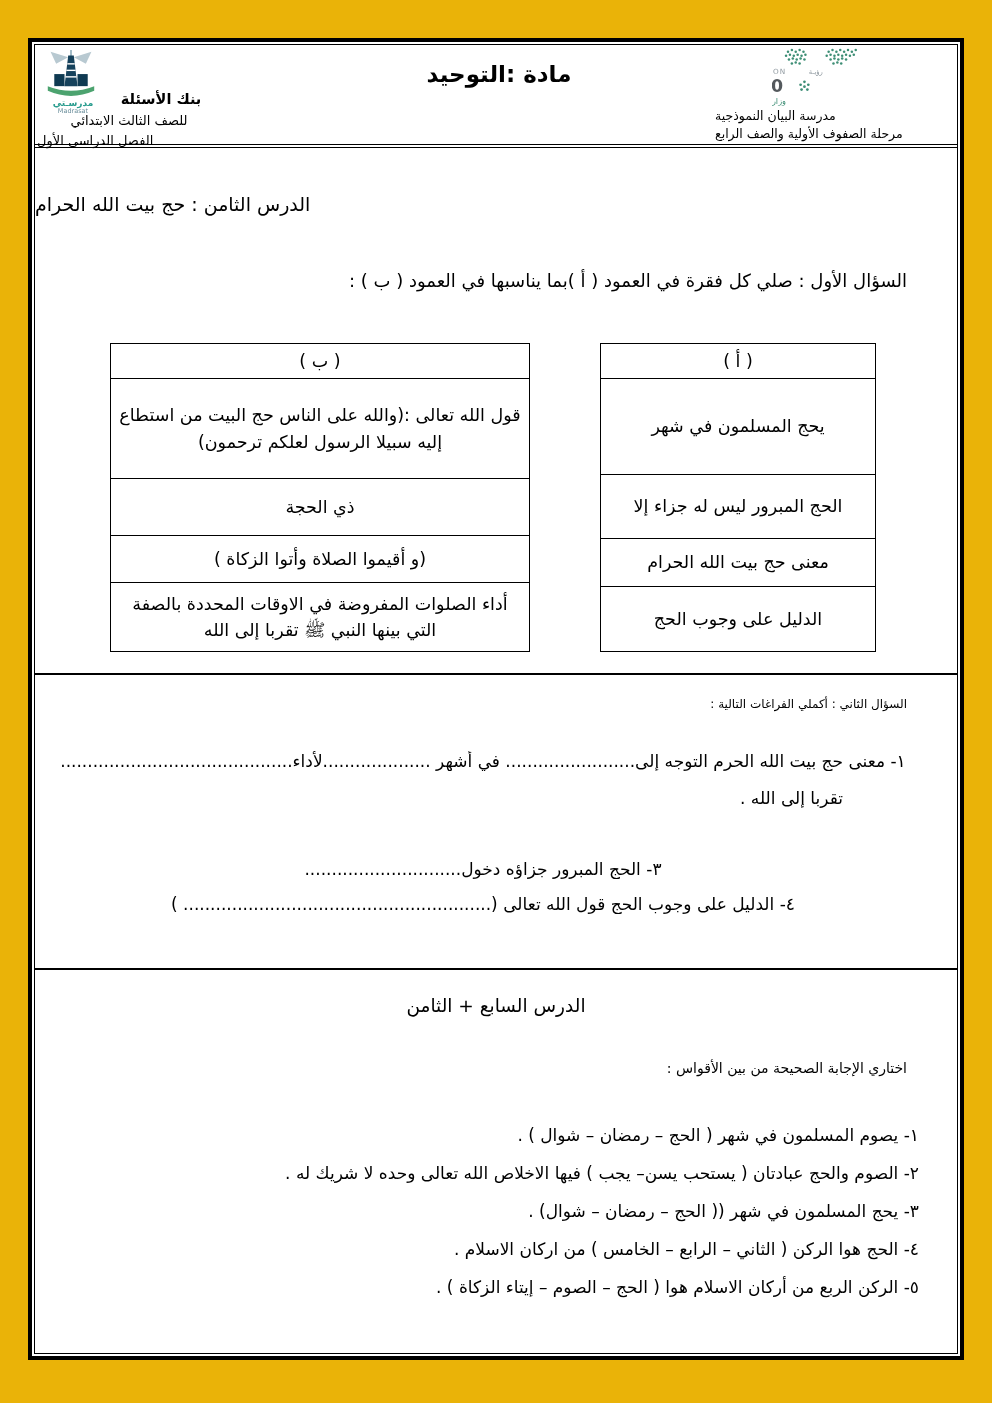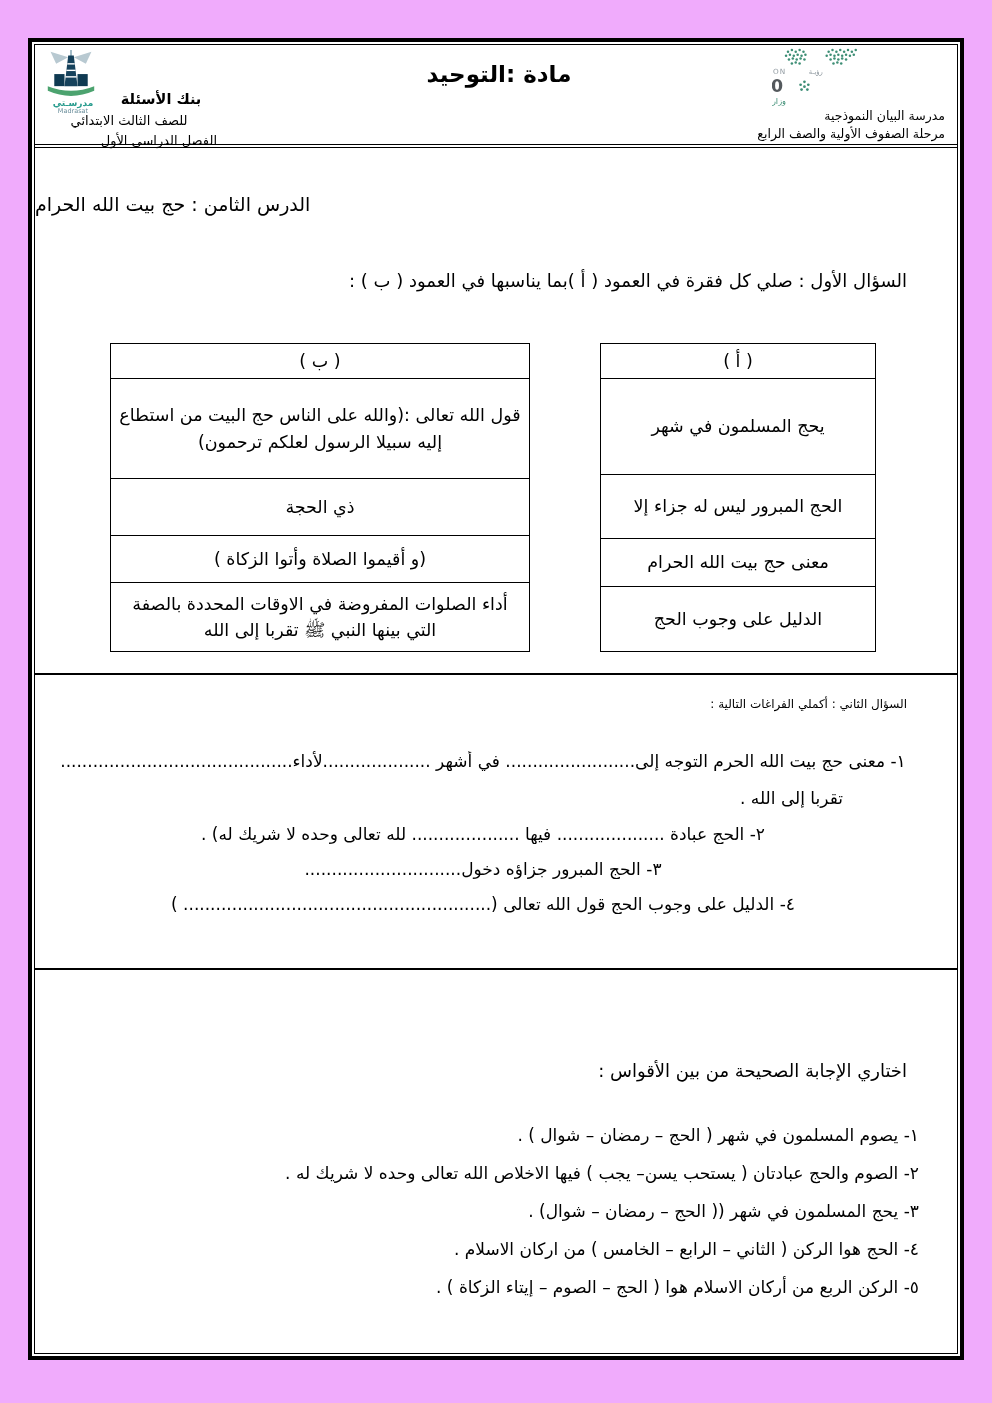--- a/index.html
+++ b/index.html
@@ -1,18 +1,18 @@
 <!DOCTYPE html>
 <html lang="ar"><head>
 <meta charset="utf-8">
 <style>
   * { margin:0; padding:0; box-sizing:border-box; }
   body { background:#ffffff; font-family:"DejaVu Sans", sans-serif; }
   .page {
-    position:relative; width:992px; height:1403px; background:#f0abfc;
+    position:relative; width:992px; height:1403px; background:#eab308;
     direction:rtl; color:#000;
   }
   .frame {
     position:absolute; left:28px; top:38px; width:936px; height:1322px;
     border:4px solid #000; background:#fff;
   }
   .inner {
     position:absolute; inset:2px; border:1px solid #000;
   }
   
@@ -25,25 +25,25 @@
     font-size:23px; font-weight:bold; white-space:nowrap;
   }
   
   .hdr-left { position:absolute; left:2px; top:2px; width:190px; font-size:13px; }
   .qb-logo { position:absolute; left:6px; top:2px; }
   .logo-caption { position:absolute; left:0px; top:52px; width:72px; text-align:center; line-height:1; }
   .logo-caption .ar { color:#2a9d8f; font-size:9px; font-weight:bold; display:block; }
   .logo-caption .en { color:#6b8f9c; font-size:6.5px; display:block; direction:ltr; }
   .bank-label { position:absolute; left:64px; top:44px; width:120px; font-size:14.5px; font-weight:bold; text-align:center; }
   .bank-line2 { position:absolute; left:4px; top:66px; width:176px; text-align:center; }
-  .bank-line3 { position:absolute; left:12px; top:86px; width:168px; text-align:right; }
+  .bank-line3 { position:absolute; left:0px; top:86px; width:168px; text-align:left; }
   
   .hdr-right { position:absolute; right:6px; top:2px; width:236px; text-align:center; }
   .vision-logo { display:block; margin:0 auto; }
-  .school-line { font-size:12.5px; line-height:1.45; white-space:nowrap; text-align:right; padding-right:6px; }
+  .school-line { font-size:12.5px; line-height:1.45; white-space:nowrap; text-align:left; padding-right:6px; }
   
   .divider { position:absolute; left:0; right:0; height:2px; background:#000; }
   
   .lesson8-title { position:absolute; top:148px; left:0; right:0; text-align:left; font-size:19px; }
   .q1-title { position:absolute; top:225px; right:50px; font-size:18px; white-space:nowrap;text-align:center; }
   table.match { position:absolute; border-collapse:collapse; table-layout:fixed; }
   table.match td {
     border:1.5px solid #000; text-align:center; vertical-align:middle;
     font-size:17.5px; line-height:1.5; padding:2px 8px;
   }
@@ -52,21 +52,21 @@
   
   .q2-title { position:absolute; top:652px; right:50px; font-size:12px; }
   .fill-line { position:absolute; right:36px; left:10px; font-size:17px; white-space:nowrap; overflow:hidden;text-align:center; }
   .fl1 { top:706px; }
   .fl1b { top:743px; right:114px; left:auto; }
   .fl2 { top:779px; }
   .fl3 { top:814px; }
   .fl4 { top:849px; }
   
   .lesson78-title { position:absolute; top:950px; left:0; right:0; text-align:center; font-size:18.5px; }
-  .mcq-instruction { position:absolute; top:1015px; right:50px; font-size:18px; }
+  .mcq-instruction { position:absolute; top:1015px; right:50px; font-size:14px; }
   .mcq-list { position:absolute; top:1078px; right:38px; left:10px; }
   .mcq-item { font-size:17px; line-height:24px; margin-bottom:14px; white-space:nowrap; }
 </style>
 </head>
 <body>
 
 <div class="page">
   <div class="frame">
     <div class="inner">
 
@@ -201,26 +201,26 @@
               <td>الدليل على وجوب الحج</td>
             </tr>
       </tbody>
         </table>
 
       <div class="divider" style="top:628px;"></div>
 
       <div class="q2-title">السؤال الثاني : أكملي الفراغات التالية :</div>
       <div class="fill-line fl1">١- معنى حج بيت الله الحرم التوجه إلى........................ في أشهر  ....................لأداء...........................................</div>
       <div class="fill-line fl1b">تقربا إلى الله .</div>
-      <div class="fill-line fl2">٢- الحج عبادة  ....................  فيها   ....................  لله تعالى وحده لا شريك له) .</div>
       <div class="fill-line fl3">٣- الحج المبرور جزاؤه دخول.............................</div>
       <div class="fill-line fl4">٤- الدليل على وجوب الحج قول الله تعالى (......................................................... )</div>
 
       <div class="divider" style="top:923px;"></div>
 
+      <div class="lesson78-title">الدرس السابع + الثامن</div>
       <div class="mcq-instruction">اختاري الإجابة الصحيحة من بين الأقواس :</div>
       <div class="mcq-list">
         <div class="mcq-item">١- يصوم المسلمون في شهر  ( الحج – رمضان  – شوال ) .</div>
         <div class="mcq-item">٢- الصوم والحج عبادتان  ( يستحب  يسن– يجب ) فيها الاخلاص الله تعالى وحده لا شريك له  .</div>
         <div class="mcq-item">٣- يحج المسلمون في شهر  (( الحج – رمضان  – شوال) .</div>
         <div class="mcq-item">٤- الحج هوا الركن  ( الثاني – الرابع  –  الخامس ) من اركان الاسلام  .</div>
         <div class="mcq-item">٥- الركن الربع من أركان الاسلام هوا  ( الحج – الصوم – إيتاء الزكاة ) .</div>
       </div>
 
     </div>

